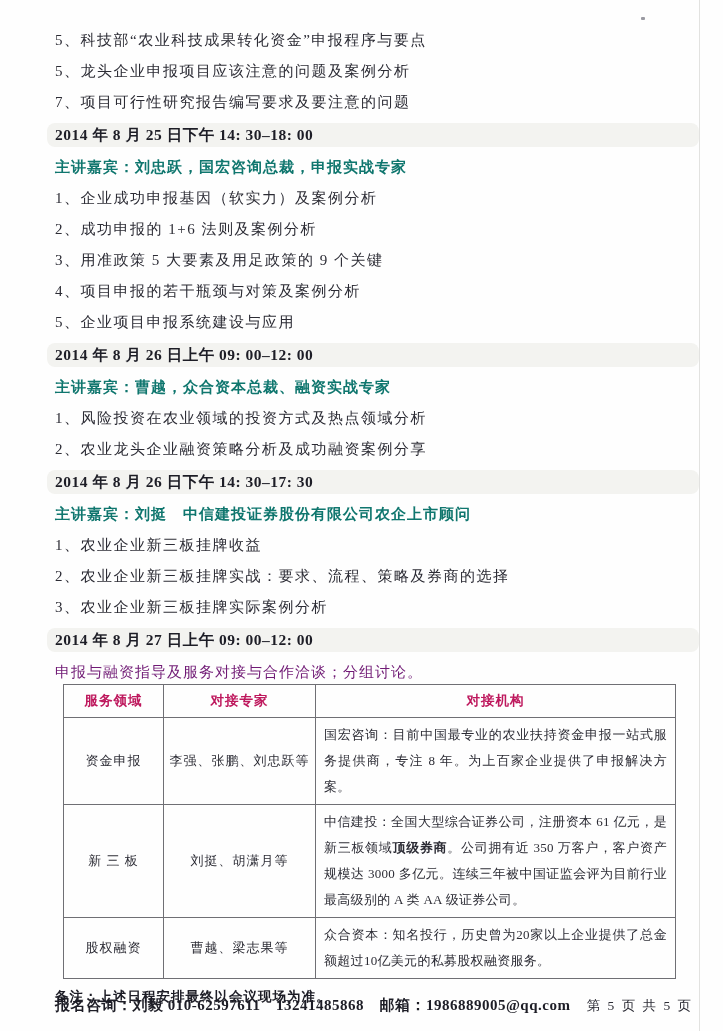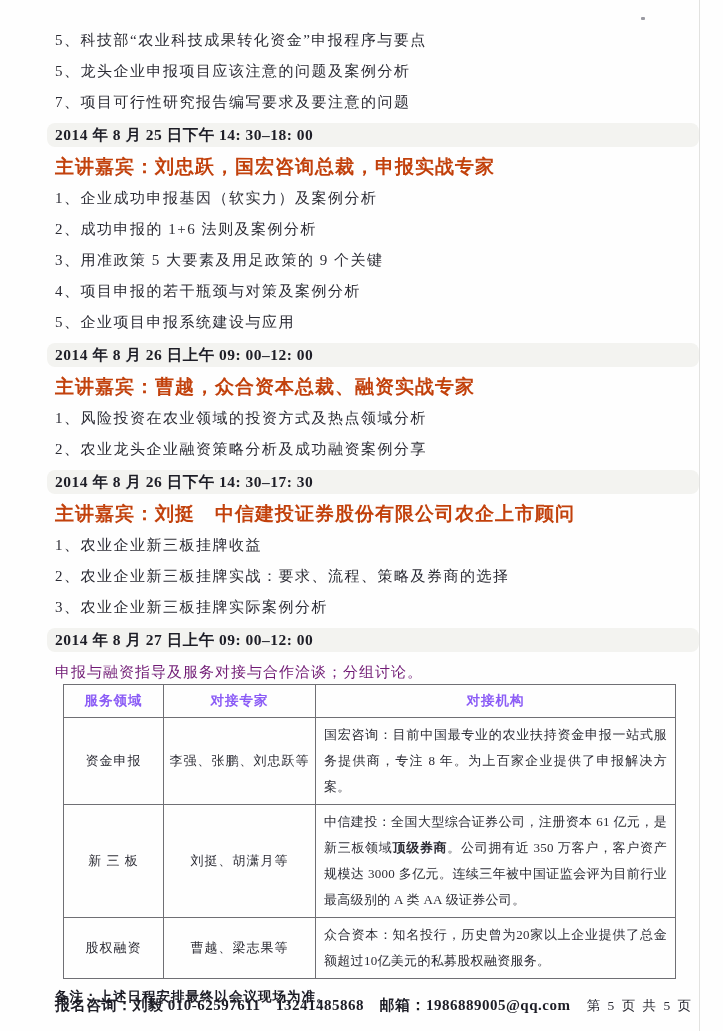--- a/index.html
+++ b/index.html
@@ -17,32 +17,32 @@
     font-size:15px; line-height:20px; margin-bottom:11px;
     letter-spacing:1.5px; color:#2c2c35;
   }
   .date {
     font-size:15.5px; line-height:20px; font-weight:bold; color:#1d1d26;
     background:#f3f3f0; padding:2px 7px 2px 8px; margin:2px 0 10px -8px;
     letter-spacing:0.5px;
     border-radius:8px;
   }
   .speaker {
-    font-size:19px; line-height:20px; font-weight:bold; color:#c2410c;
+    font-size:15px; line-height:20px; font-weight:bold; color:#0f766e;
     margin-bottom:11px; letter-spacing:1px;
   }
   .closing { font-size:15px; line-height:20px; margin-bottom:2px; letter-spacing:1px; color:#701a75; }
   table.match {
     border-collapse:collapse; margin-left:8px; width:612px;
     table-layout:fixed; font-size:13px; color:#2c2c35;
   }
   table.match th, table.match td { border:1px solid #6f6f74; }
   table.match th {
     font-weight:bold; text-align:center; height:30px; font-size:13.5px;
-    letter-spacing:1px; color:#8b5cf6;
+    letter-spacing:1px; color:#be185d;
   }
   col.c1 { width:100px; } col.c2 { width:152px; } col.c3 { width:360px; }
   td.center { text-align:center; vertical-align:middle; letter-spacing:1px; }
   td.org { text-align:justify; vertical-align:middle; padding:4px 8px; line-height:26px; letter-spacing:0.3px; }
   td.org .bold-part { font-weight:bold; }
   tr.r1 { height:60px; } tr.r2 { height:108px; } tr.r3 { height:55px; }
   .note { margin-top:9px; font-size:13.5px; font-weight:bold; letter-spacing:1px; color:#1d1d26; }
   .footer {
     position:absolute; left:55px; right:30px; bottom:16px;
     display:flex; justify-content:space-between; align-items:baseline;

